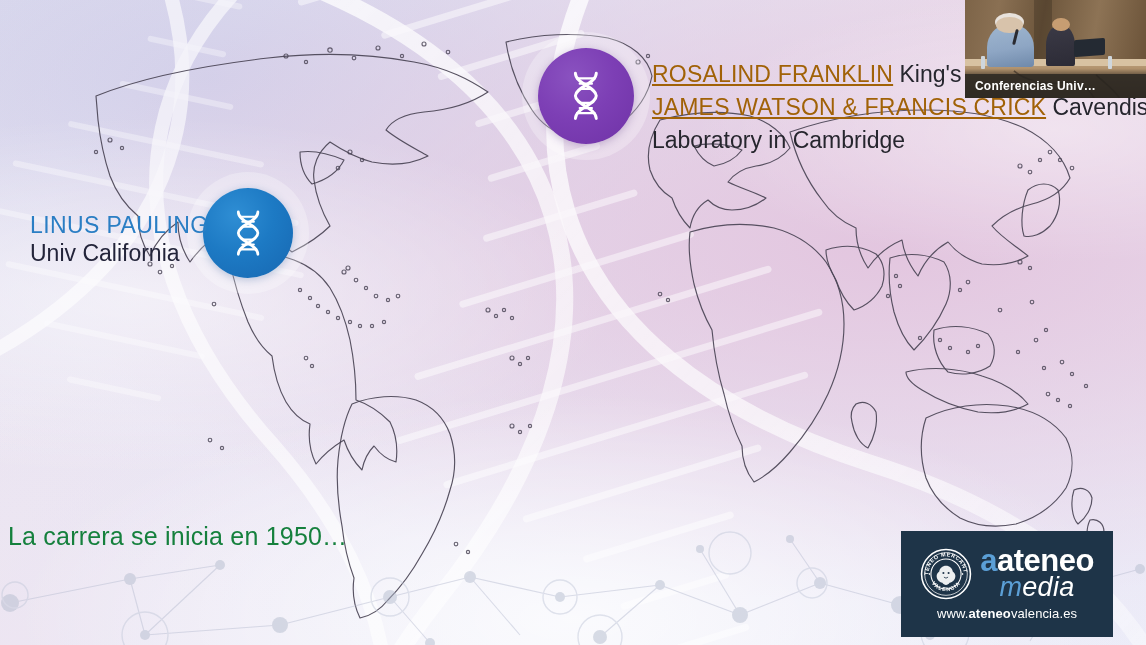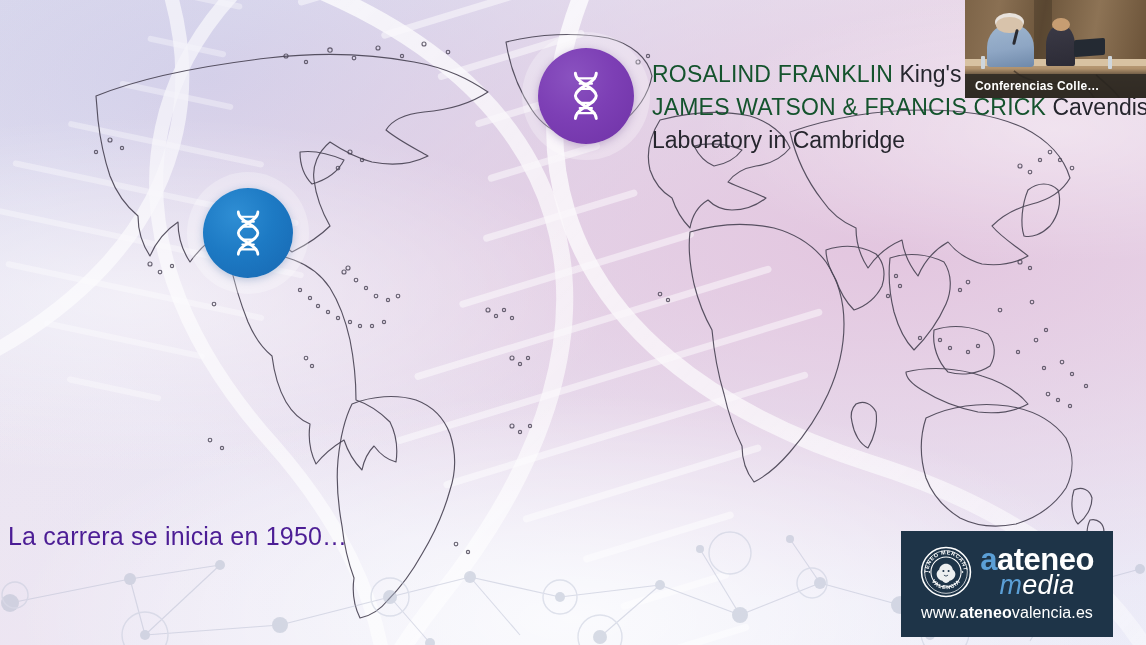--- a/index.html
+++ b/index.html
@@ -146,35 +146,35 @@
     line-height: 1.3;
     white-space: nowrap;
   }
 
   #label-cambridge { left: 652px; top: 58px; }
   #label-cambridge .row {
     font-size: 23px;
     line-height: 1.42;
     white-space: nowrap;
   }
-  #label-cambridge .nm { color: #14532d; letter-spacing: 0.2px; }
+  #label-cambridge .nm { color: #a16207; letter-spacing: 0.2px; text-decoration: underline; }
   #label-cambridge .inst { color: #26262e; }
   #label-cambridge .row3 {
     font-size: 23px;
     color: #26262e;
     line-height: 1.5;
     white-space: nowrap;
   }
 
   #caption-bottom {
     position: absolute;
     left: 8px;
     top: 522px;
     font-size: 25px;
-    color: #4c1d95;
+    color: #15803d;
     letter-spacing: 0.2px;
     white-space: nowrap;
   }
 
   
   #logo-plate {
     position: absolute;
     left: 901px;
     top: 531px;
     width: 212px;
@@ -210,21 +210,21 @@
   .wordmark .w2 {
     font-size: 27px;
     font-style: italic;
     color: #ffffff;
     letter-spacing: 0.3px;
     margin-top: -1px;
     text-align: center;
   }
   .wordmark .w2 .lead { color: #5b9fd6; }
   #logo-url {
-    font-size: 16px;
+    font-size: 13px;
     color: #ffffff;
     letter-spacing: 0.1px;
     margin-top: 4px;
   }
   #logo-url b { font-weight: 700; }
 
   
   #video-pip {
     position: absolute;
     left: 965px;
@@ -630,20 +630,22 @@
           <line x1="27" y1="24" x2="37" y2="24"></line>
           <line x1="27" y1="40" x2="37" y2="40"></line>
           <line x1="25" y1="46" x2="39" y2="46"></line>
           <line x1="22" y1="52" x2="42" y2="52"></line>
         </g>
       </svg>
     </div>
   </div>
 
   <div class="label-block" id="label-pauling">
+    <div class="line1">LINUS PAULING</div>
+    <div class="line2">Univ California</div>
   </div>
 
   <div class="label-block" id="label-cambridge">
     <div class="row">
       <span class="nm">ROSALIND FRANKLIN</span><span class="inst">&nbsp;</span><span class="inst">King's Colle</span>
     </div>
     <div class="row">
       <span class="nm">JAMES WATSON &amp; FRANCIS CRICK</span><span class="inst">&nbsp;</span><span class="inst">Cavendish</span>
     </div>
     <div class="row3">Laboratory in Cambridge</div>
@@ -694,16 +696,16 @@
       <div class="pip-person-b"></div>
       <div class="pip-head-b"></div>
       <div class="pip-laptop"></div>
       <div class="pip-bottle" style="left:9%;"></div>
       <div class="pip-bottle" style="left:79%;"></div>
       <svg class="pip-cable" viewBox="0 0 181 30" aria-hidden="true">
         <path d="M48,2 C60,12 78,16 96,14 C112,12 124,18 130,30"></path>
         <path d="M132,6 C140,14 150,20 156,30"></path>
       </svg>
     </div>
-    <div id="pip-title">Conferencias Colle…</div>
+    <div id="pip-title">Conferencias Univ…</div>
   </div>
 
 </div>
 
 </body></html>

